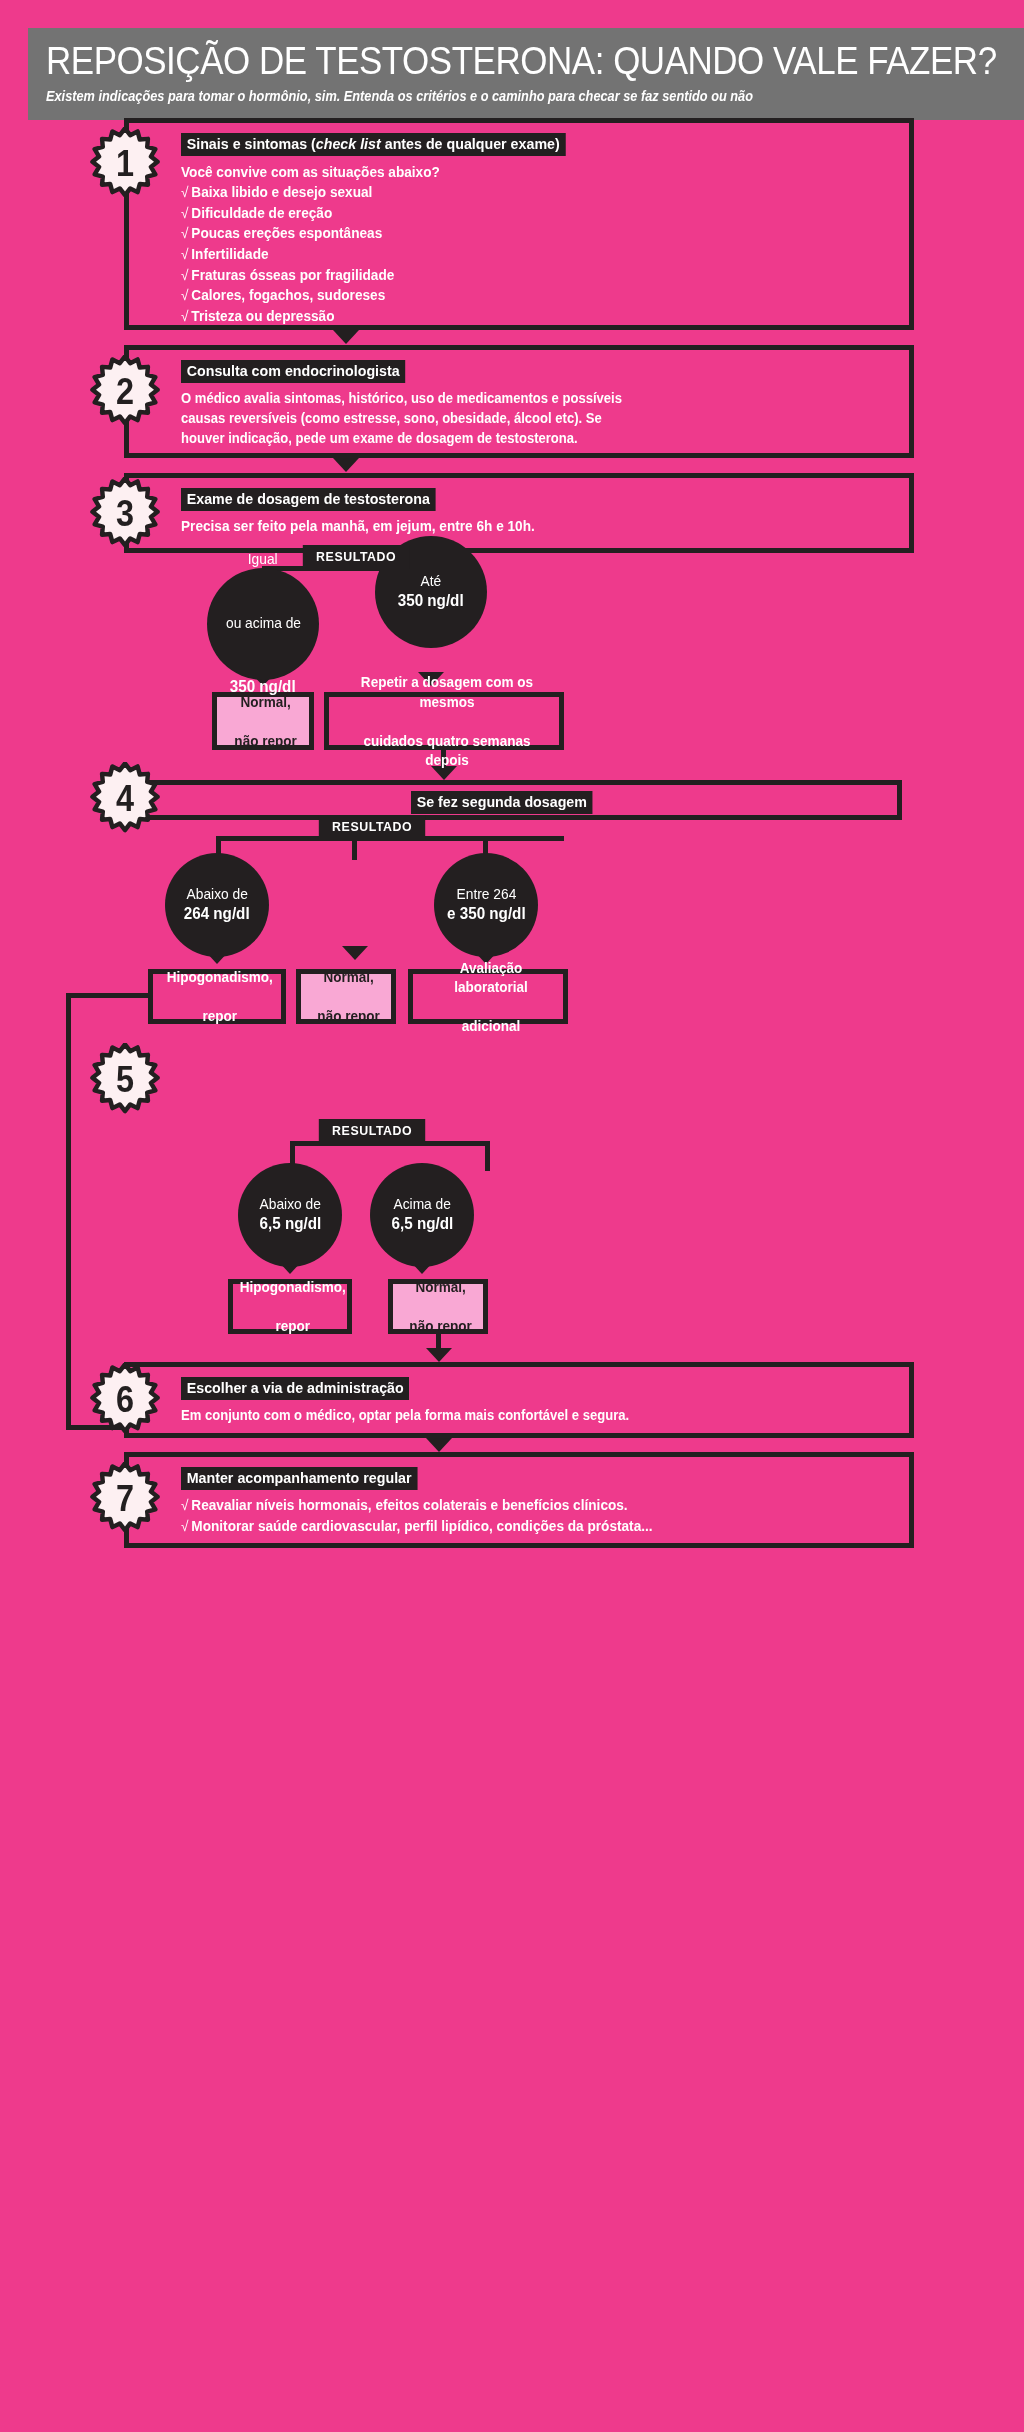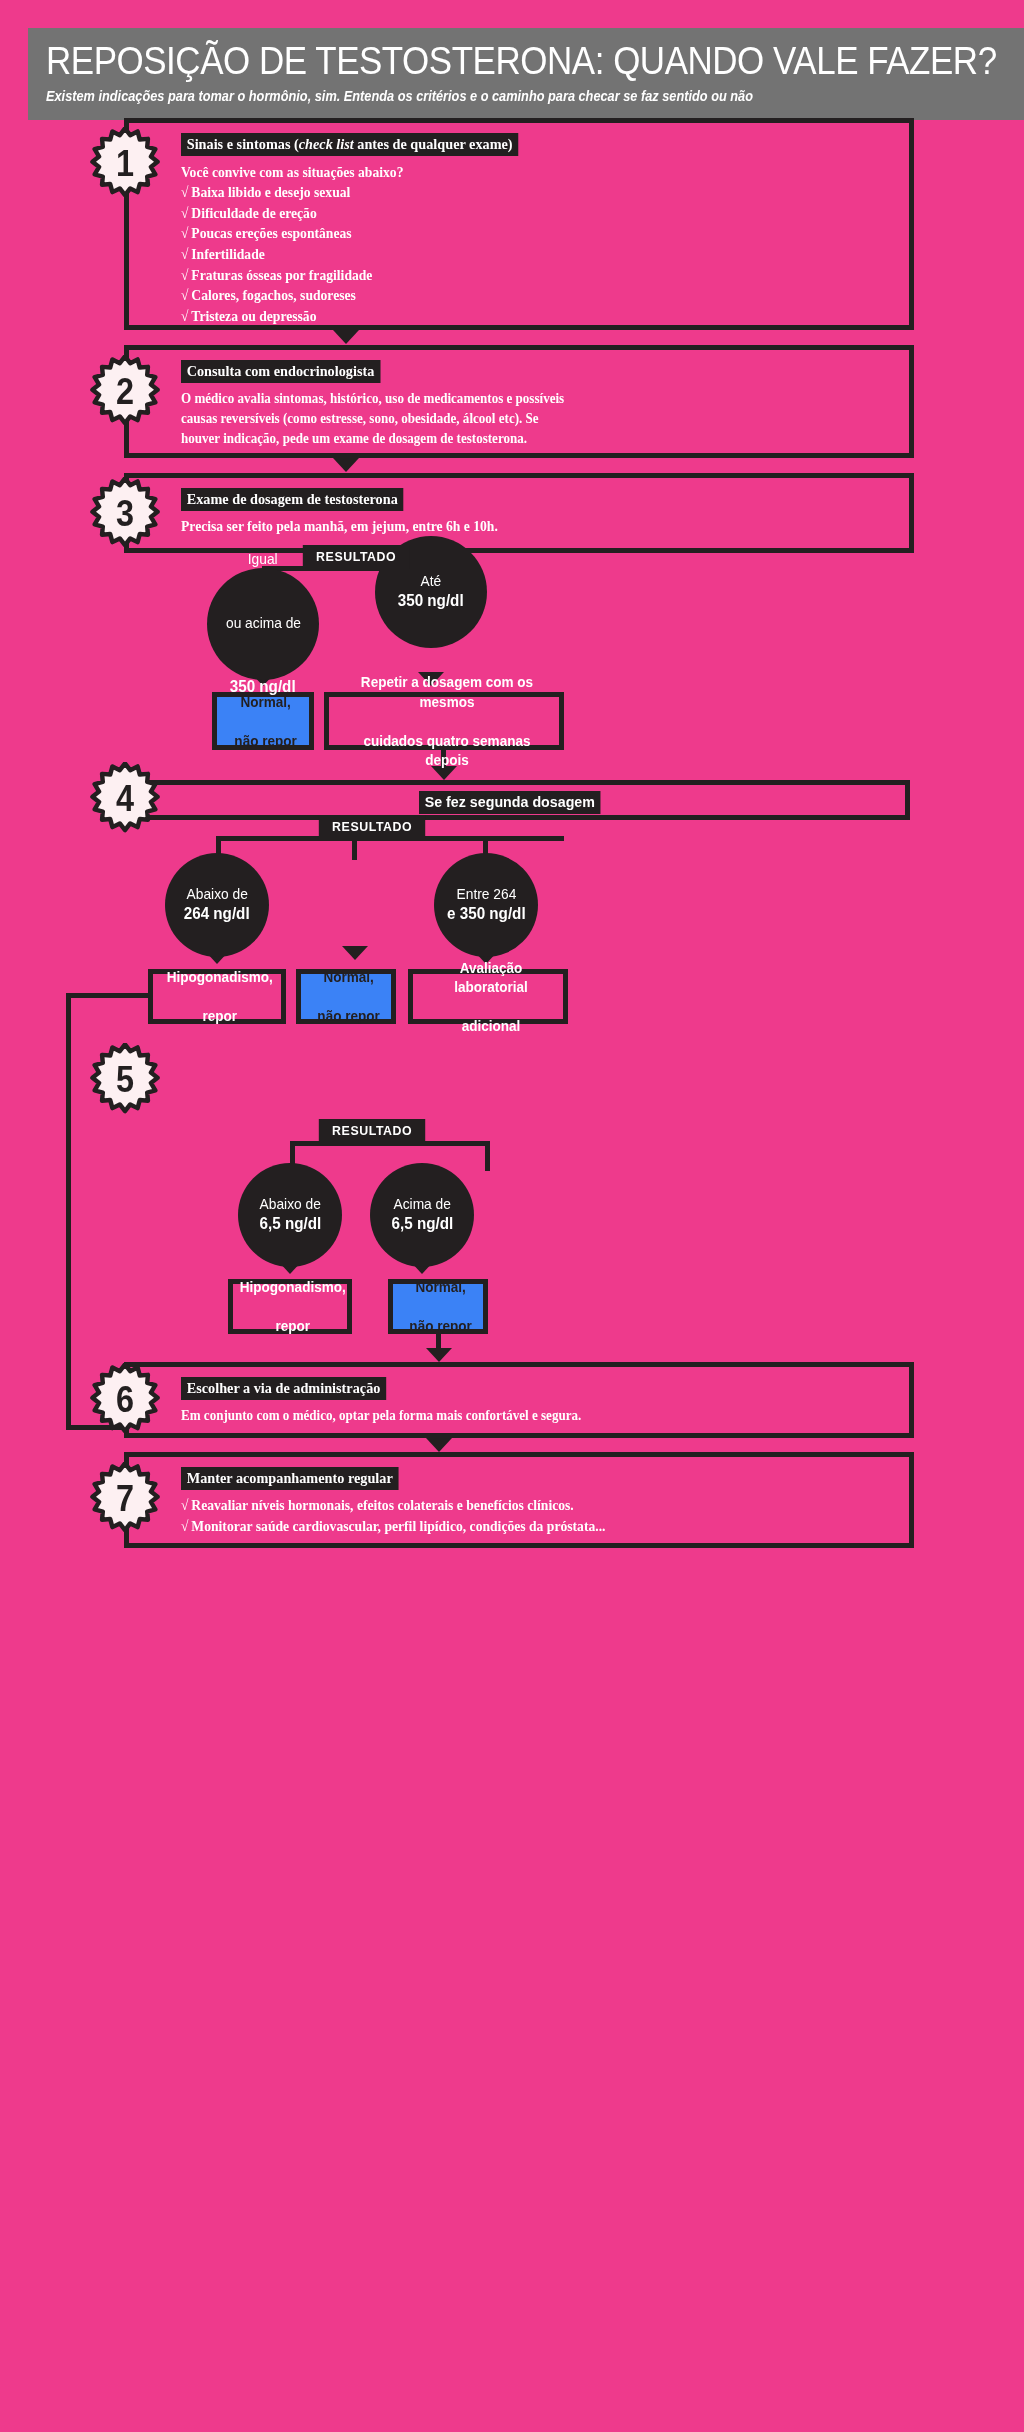--- a/index.html
+++ b/index.html
@@ -59,21 +59,20 @@
   }
 
   
   .stepbox {
     position: absolute;
     border: 5px solid #231f20;
     background: transparent;
   }
   .stepbox-inner {
     padding: 10px 14px 12px 52px;
-    font-family: Liberation Serif, serif;
   }
 
   
   .badge {
     position: absolute;
     width: 74px;
     height: 74px;
     z-index: 6;
   }
   .badge svg { display: block; width: 74px; height: 74px; }
@@ -187,21 +186,21 @@
   .rbox {
     position: absolute;
     border: 5px solid #231f20;
     display: flex;
     align-items: center;
     justify-content: center;
     text-align: center;
     z-index: 3;
     padding-left: 6px;
   }
-  .rbox.white { background: #3b82f6; color: #231f20; }
+  .rbox.white { background: #f9a8d4; color: #231f20; }
   .rbox.pink  { background: #EE3A8C; color: #ffffff; }
   .rbox span {
     font-size: 15px;
     line-height: 1.3;
     font-weight: bold;
     transform: scaleX(0.95);
     display: block;
   }
   .rbox.pink span { font-weight: bold; }
 </style>
@@ -285,21 +284,21 @@
 
   <div class="rbox white" style="left:212px; top:692px; width:102px; height:58px;">
     <span><span>Normal,</span><br><span>não repor</span></span>
   </div>
   <div class="rbox pink" style="left:324px; top:692px; width:240px; height:58px;">
     <span><span>Repetir a dosagem com os mesmos</span><br><span>cuidados quatro semanas depois</span></span>
   </div>
   <div class="vline" style="left:441px; top:750px; height:20px;"></div>
   <div class="arrow-down" style="left:431px; top:766px;"></div>
 
-  <div class="stepbox" style="left:120px; top:780px; width:790px; height:40px;">
+  <div class="stepbox" style="left:112px; top:780px; width:790px; height:40px;">
     <div style="padding:6px 0 0 0; text-align:center;">
       <div class="hl">Se fez segunda dosagem</div>
     </div>
   </div>
   <div class="badge" style="left:88px; top:762px;">
     <svg viewBox="0 0 100 100" aria-hidden="true">
         <polygon points="50,2 57,11 67,6 70,17 81,16 80,27 91,30 85,40 94,47 85,54 91,64 80,67 81,78 70,77 67,88 57,83 50,92 43,83 33,88 30,77 19,78 20,67 9,64 15,54 6,47 15,40 9,30 20,27 19,16 30,17 33,6 43,11" fill="#fdf0f2" stroke="#231f20" stroke-width="6" stroke-linejoin="round"></polygon>
       </svg>
     <div class="badge-num">4</div>
   </div>

